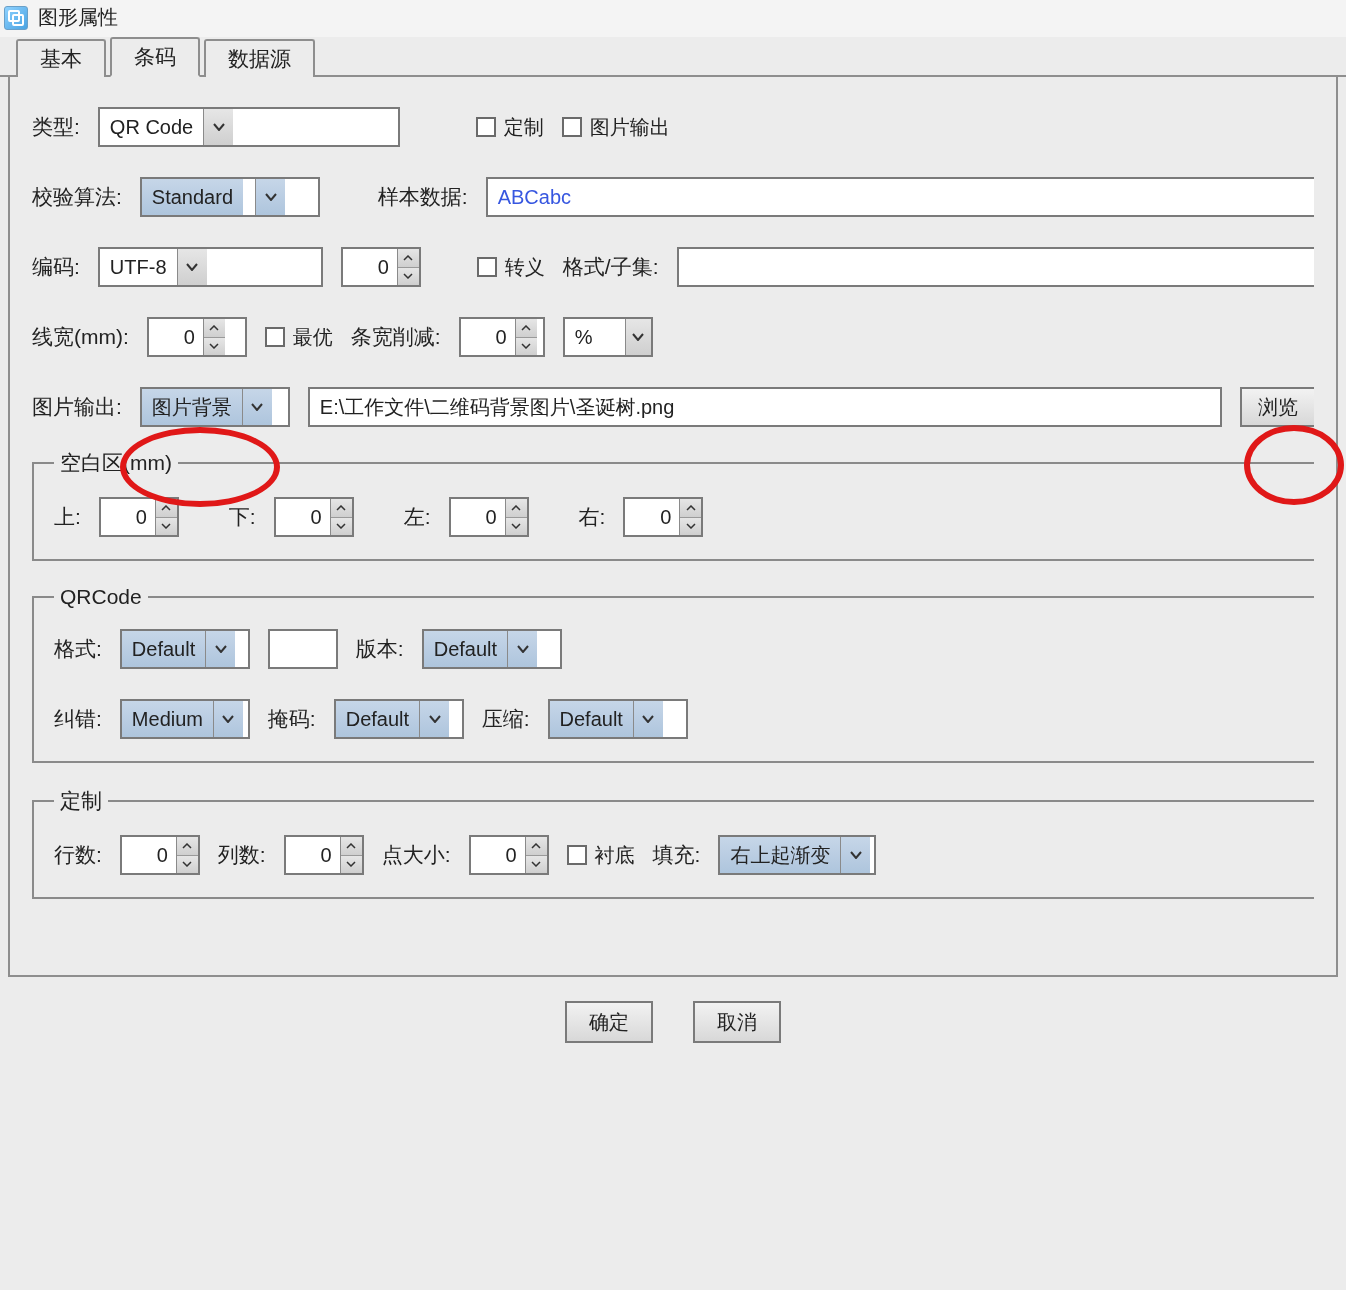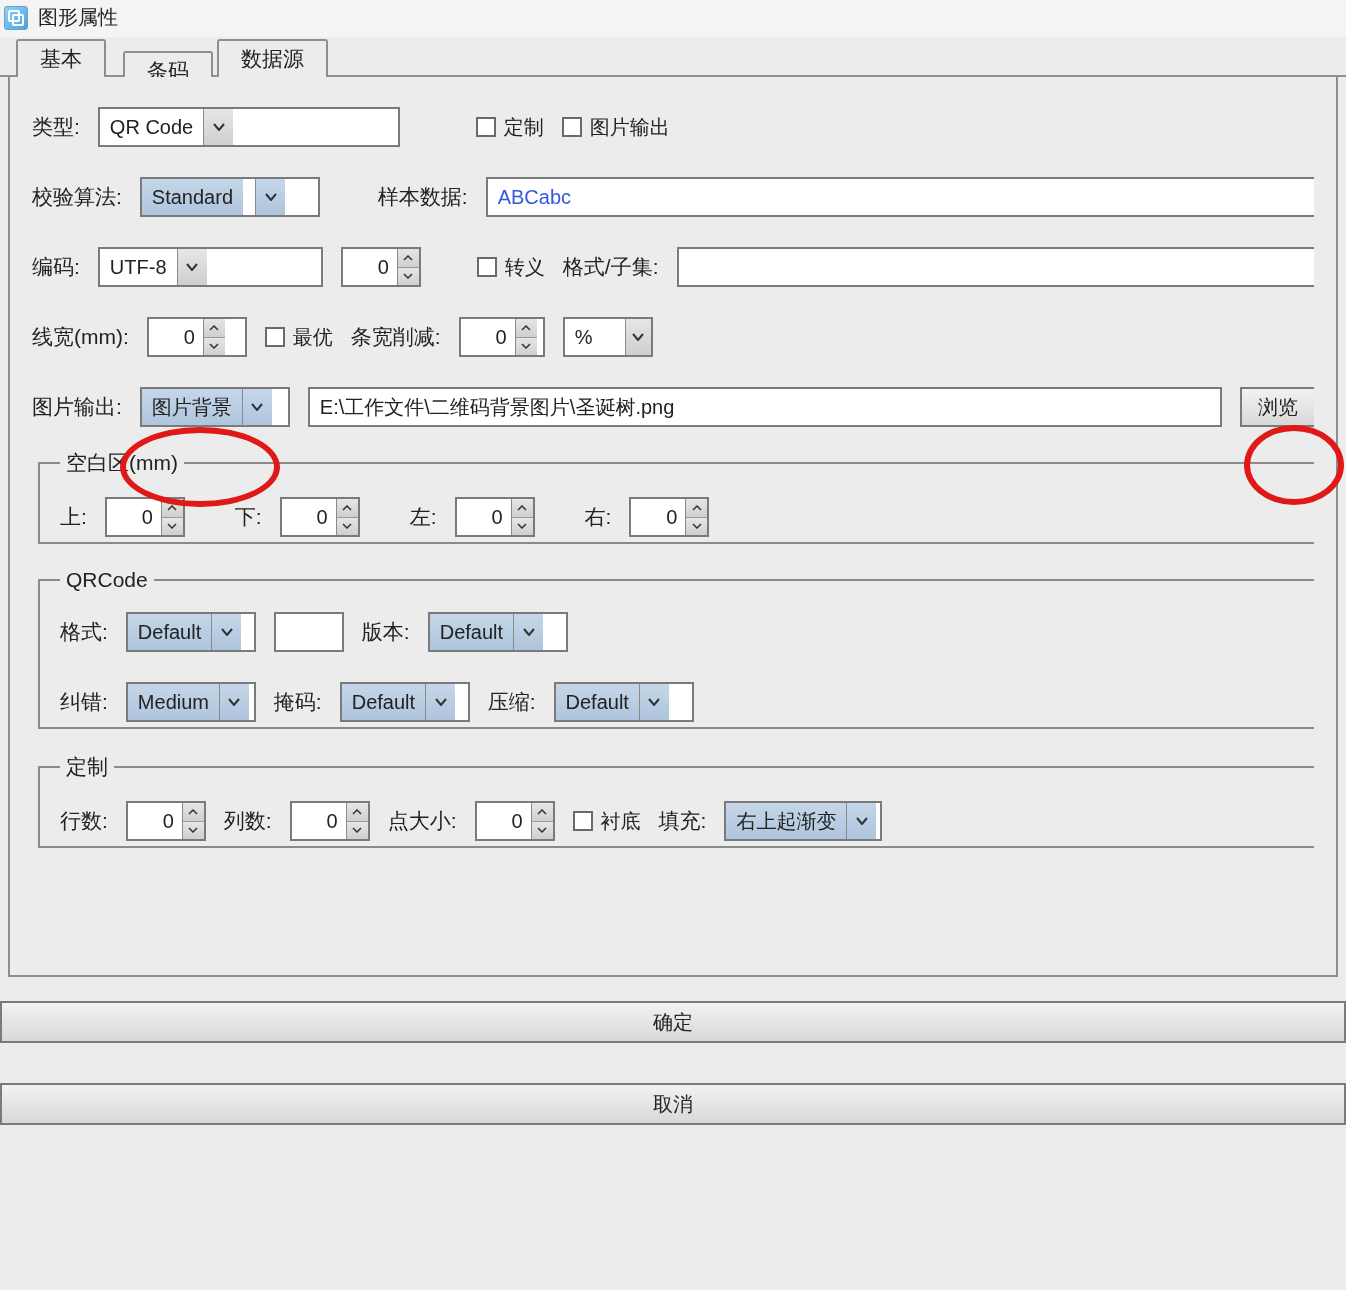--- a/index.html
+++ b/index.html
@@ -52,22 +52,21 @@
     background: #ececec;
     border-top-left-radius: 3px;
     border-top-right-radius: 3px;
     cursor: pointer;
     position: relative;
     top: 2px;
   }
   .tab.active {
     background: #ececec;
     border-bottom: 2px solid #ececec;
-    top: 16px;
-    margin-left: 13px;
+    top: 2px;
   }
 
   .panel {
     padding: 30px 22px 20px 22px;
     background: #ececec;
     border: 2px solid #8e8e8e;
     border-top: none;
     margin: 0 8px;
     min-height: 900px;
   }
@@ -157,39 +156,38 @@
     padding:4px 22px;
     background:linear-gradient(#f2f2f2,#d8d8d8);
     border:2px solid #7a7a7a;
     display:inline-flex;align-items:center;justify-content:center;
     cursor:pointer;
   }
   .btn.small{height:40px;padding:4px 16px;}
 
   fieldset.group{
     border:2px solid #8a8a8a;
-    margin:0 0 24px 6px;
-    padding:20px 20px 5px 20px;
+    margin:0 0 24px 0;
+    padding:20px 20px 22px 20px;
     border-right:none;
   }
   fieldset.group legend{
     font-size:21px;padding:0 6px;
   }
 
   .circle-annot{
     border:6px solid #e01818;
     border-radius:50%;
     position:absolute;
     pointer-events:none;
   }
 
   .bottom-buttons{
     display:flex;justify-content:center;gap:40px;
     padding:24px 0 30px 0;
-    flex-direction:column;
   }
 </style>
 </head>
 <body>
 
 <div class="titlebar">
   <div class="app-icon"></div>
   <span class="title-text">图形属性</span>
 </div>
 

